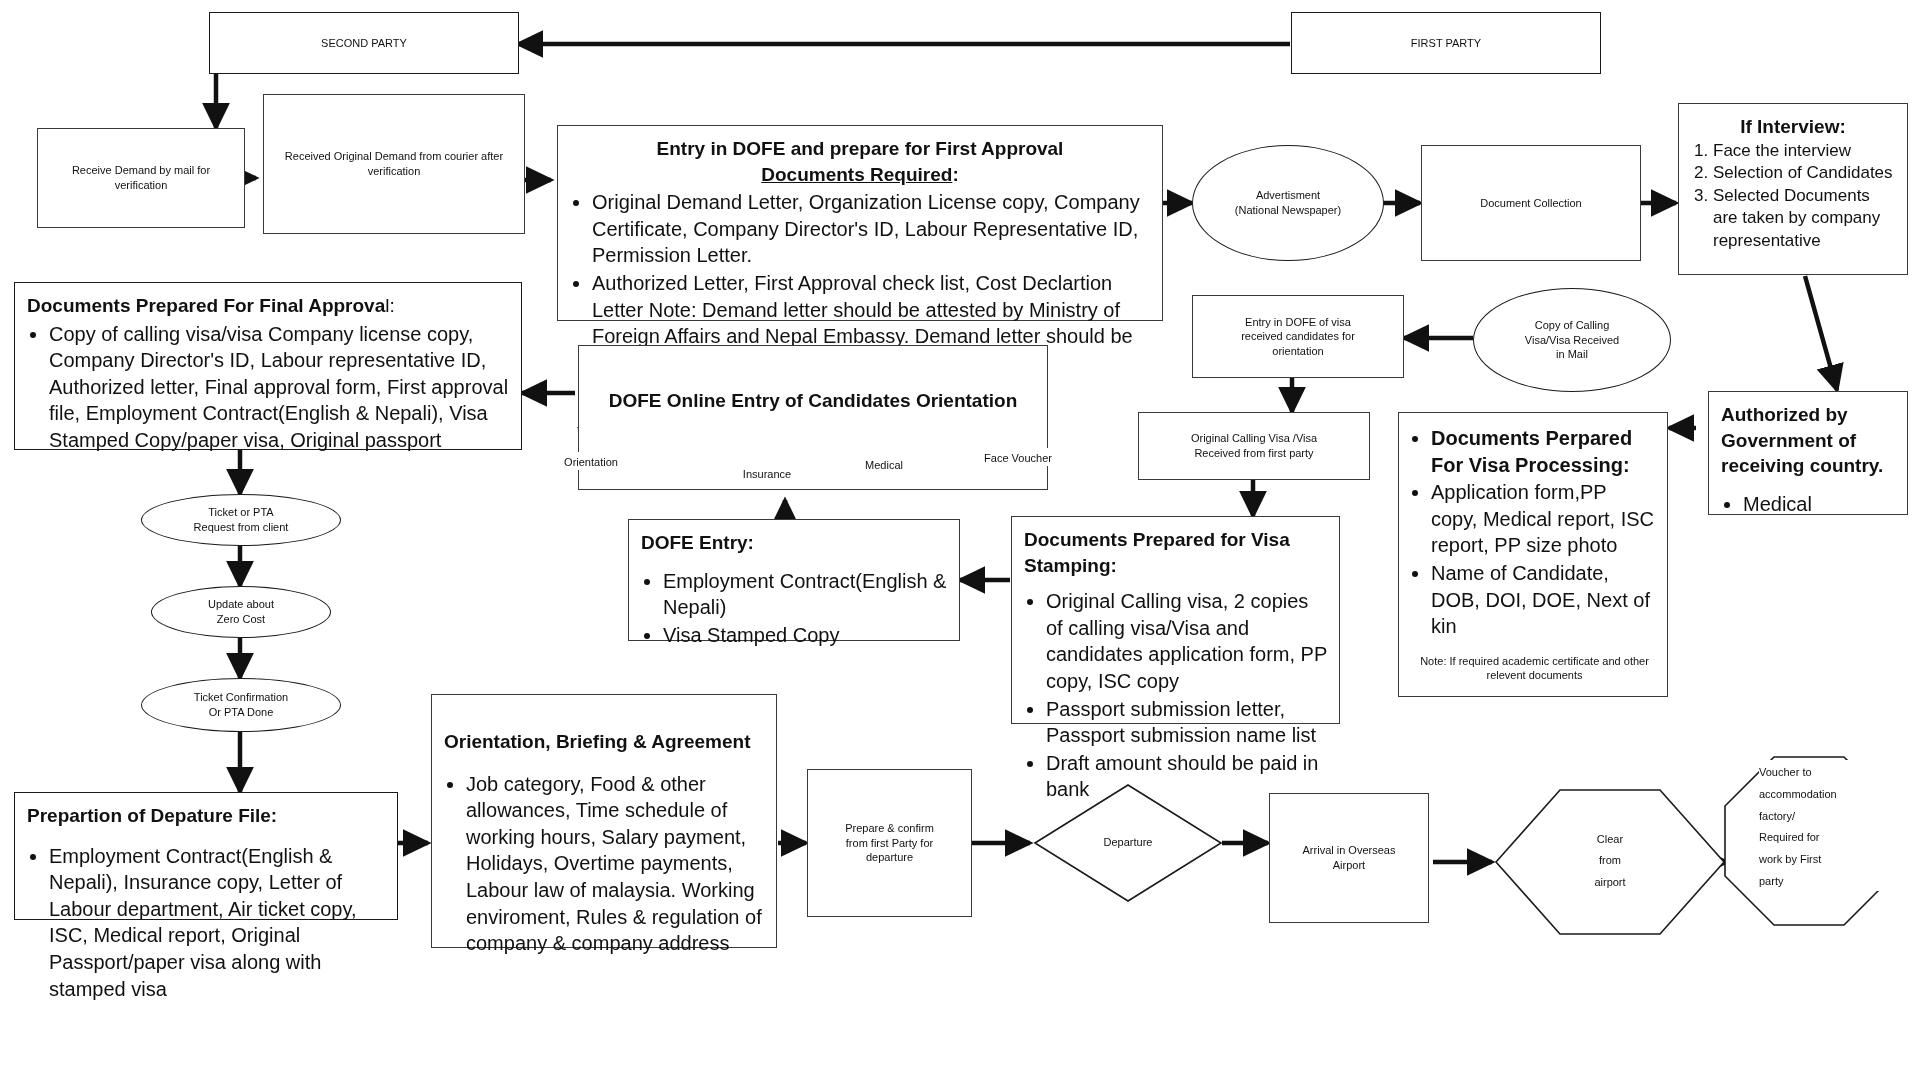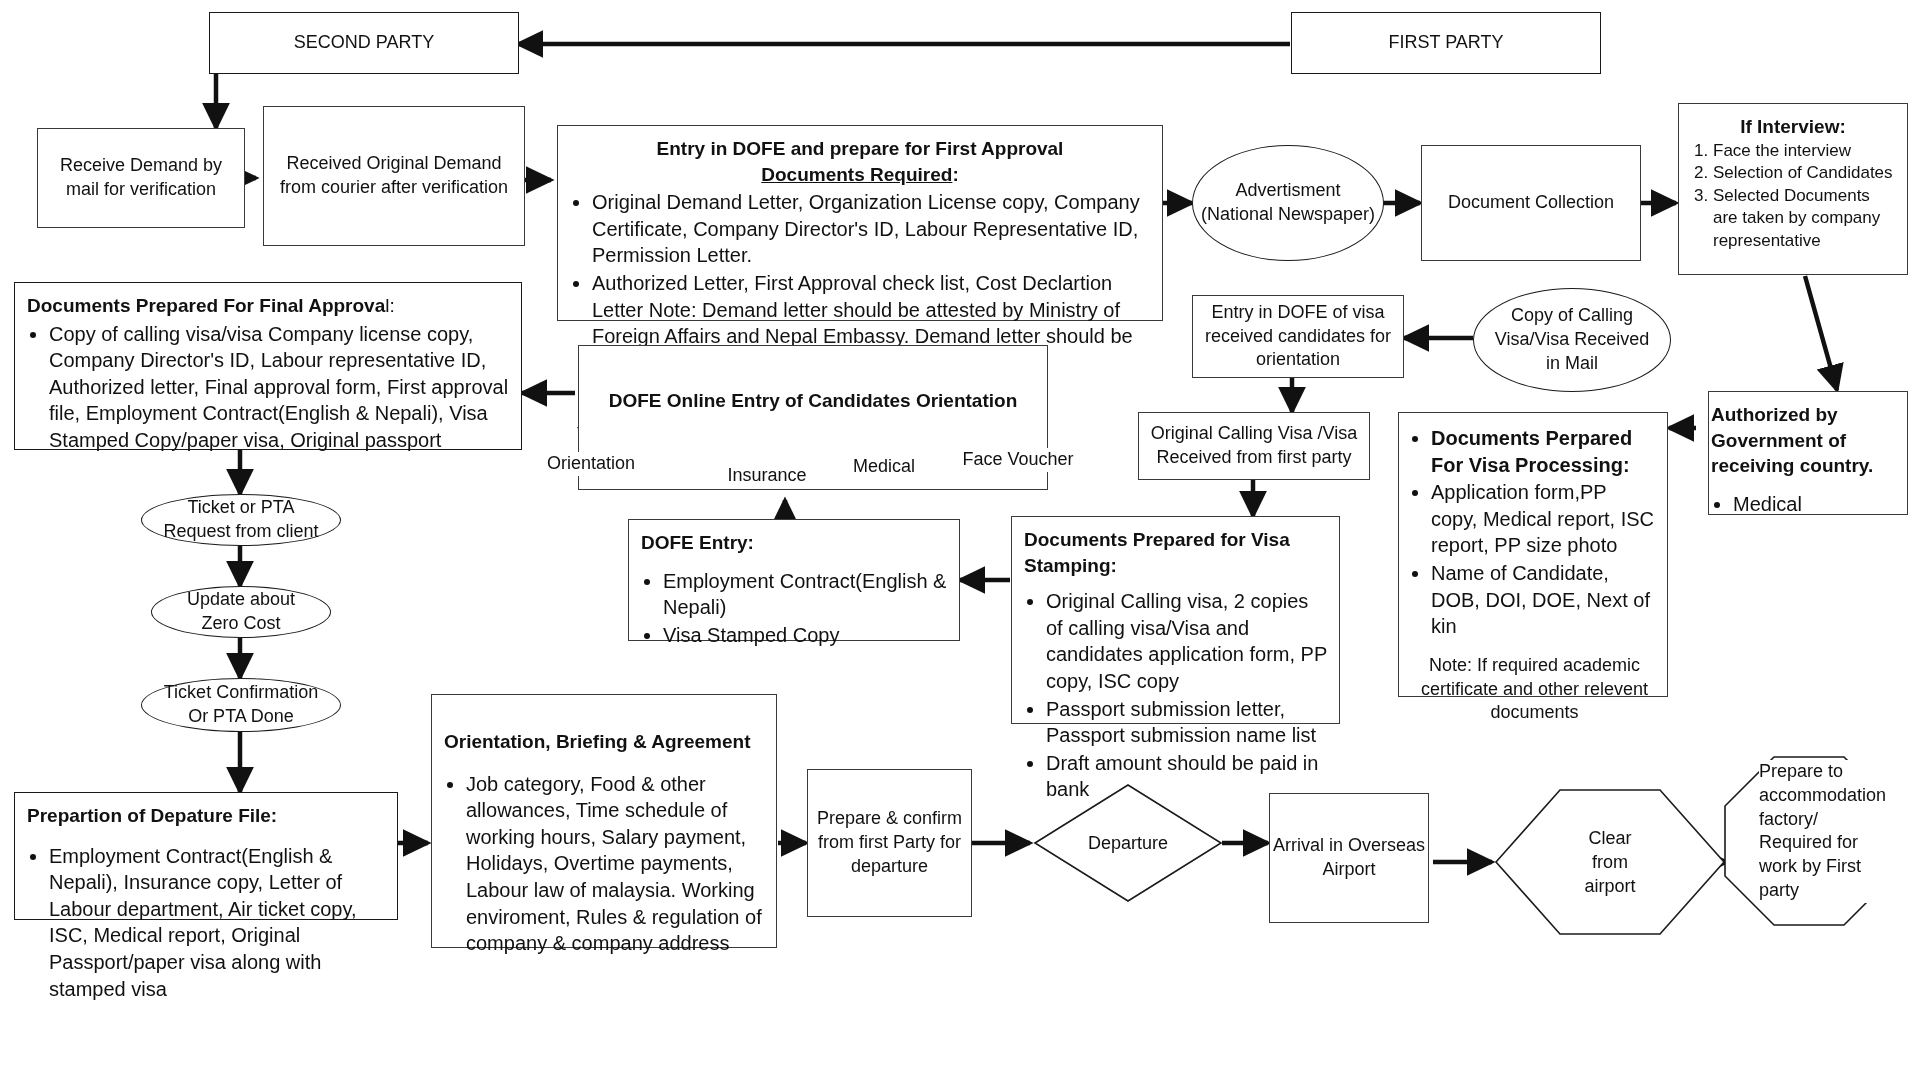--- a/index.html
+++ b/index.html
@@ -6,21 +6,21 @@
   html,body{margin:0;padding:0;background:#ffffff;}
   body{font-family:"Liberation Sans","DejaVu Sans",sans-serif;color:#111111;}
   #canvas{position:relative;width:1920px;height:1080px;background:#ffffff;overflow:hidden;}
 
   .node{position:absolute;box-sizing:border-box;background:#ffffff;}
   .rect{border:1.6px solid #3a3a3a;}
   .rect.dark{border-color:#1a1a1a;}
 
   .ctr{display:flex;align-items:center;justify-content:center;text-align:center;}
 
-  .lbl{font-size:18px;line-height:1.32;text-align:center;}
+  .lbl{font-size:11px;line-height:1.32;text-align:center;}
   .hdr{font-weight:bold;font-size:19px;line-height:1.35;}
   .hdr.c{text-align:center;}
   .u{text-decoration:underline;}
 
   ul.bl{margin:2px 0 0 0;padding-left:22px;}
   ul.bl li{margin:0 0 1px 0;line-height:1.33;font-size:20px;}
   ol.nl{margin:0;padding-left:24px;}
   ol.nl li{line-height:1.33;font-size:17px;}
 
   .pad{padding:10px 12px;}
@@ -121,21 +121,21 @@
   </div>
 
   <div class="node rect dark ctr" style="left:1291px;top:12px;width:310px;height:62px;">
     <span class="lbl">FIRST PARTY</span>
   </div>
 
   <div class="node rect ctr pad" style="left:37px;top:128px;width:208px;height:100px;">
     <span class="lbl">Receive Demand by mail for verification</span>
   </div>
 
-  <div class="node rect ctr pad" style="left:263px;top:106px;width:262px;height:140px;">
+  <div class="node rect ctr pad" style="left:263px;top:94px;width:262px;height:140px;">
     <span class="lbl">Received Original Demand from courier after verification</span>
   </div>
 
   <div class="node rect" style="left:557px;top:125px;width:606px;height:196px;padding:10px 12px;">
     <div class="hdr c">Entry in DOFE and prepare for First Approval</div>
     <div class="hdr c">
       <span class="u">Documents Required</span><span>:</span>
     </div>
     <ul class="bl">
       <li>Original Demand Letter, Organization License copy, Company Certificate, Company Director's ID, Labour Representative ID, Permission Letter.</li>
@@ -156,21 +156,21 @@
 
   <div class="node rect" style="left:1678px;top:103px;width:230px;height:172px;padding:10px 10px;">
     <div class="hdr c">If Interview:</div>
     <ol class="nl">
       <li>Face the interview</li>
       <li>Selection of Candidates</li>
       <li>Selected Documents are taken by company representative</li>
     </ol>
   </div>
 
-  <div class="node rect" style="left:1708px;top:391px;width:200px;height:124px;padding:10px 2px;">
+  <div class="node rect" style="left:1708px;top:391px;width:200px;height:124px;padding:10px 12px;">
     <div class="hdr">Authorized by Government of receiving country.</div>
     <ul class="bl" style="margin-top:12px;">
       <li>Medical</li>
     </ul>
   </div>
 
   <div class="node rect" style="left:1398px;top:412px;width:270px;height:285px;padding:10px 10px;">
     <ul class="bl">
       <li style="font-weight:bold;">Documents Perpared For Visa Processing:</li>
       <li>Application form,PP copy, Medical report, ISC report, PP size photo</li>
@@ -301,21 +301,21 @@
   <div class="node" style="left:1545px;top:827px;width:130px;text-align:center;line-height:1.34;">
     <span class="lbl">
       <span>Clear</span><br>
       <span>from</span><br>
       <span>airport</span>
     </span>
   </div>
 
   <div class="node" style="left:1759px;top:760px;width:150px;text-align:left;line-height:1.36;">
     <span class="lbl">
-      <span>Prepare to</span><br>
+      <span>Voucher to</span><br>
       <span>accommodation</span><br>
       <span>factory/</span><br>
       <span>Required for</span><br>
       <span>work by First</span><br>
       <span>party</span>
     </span>
   </div>
 
 </div>
 

